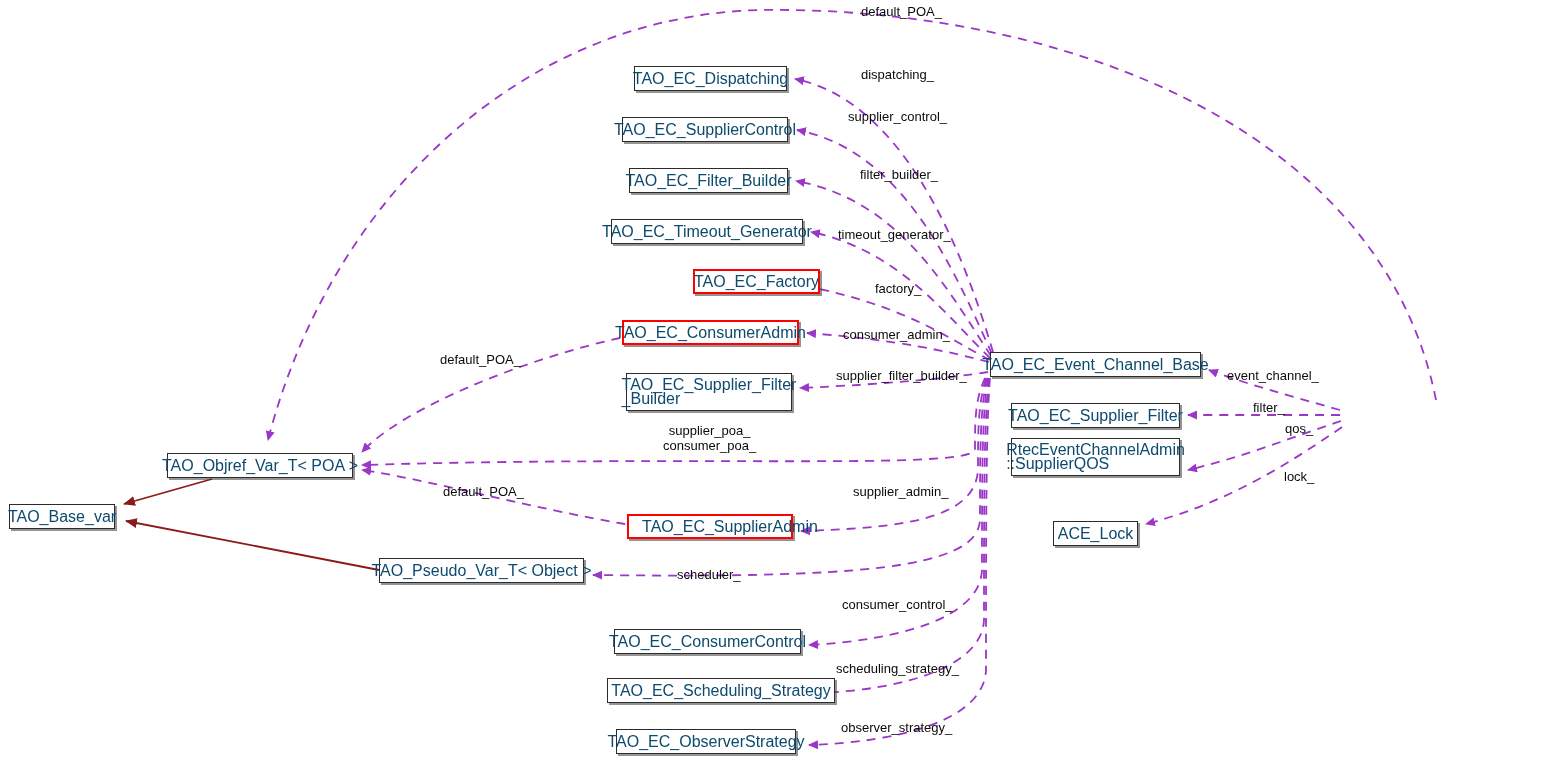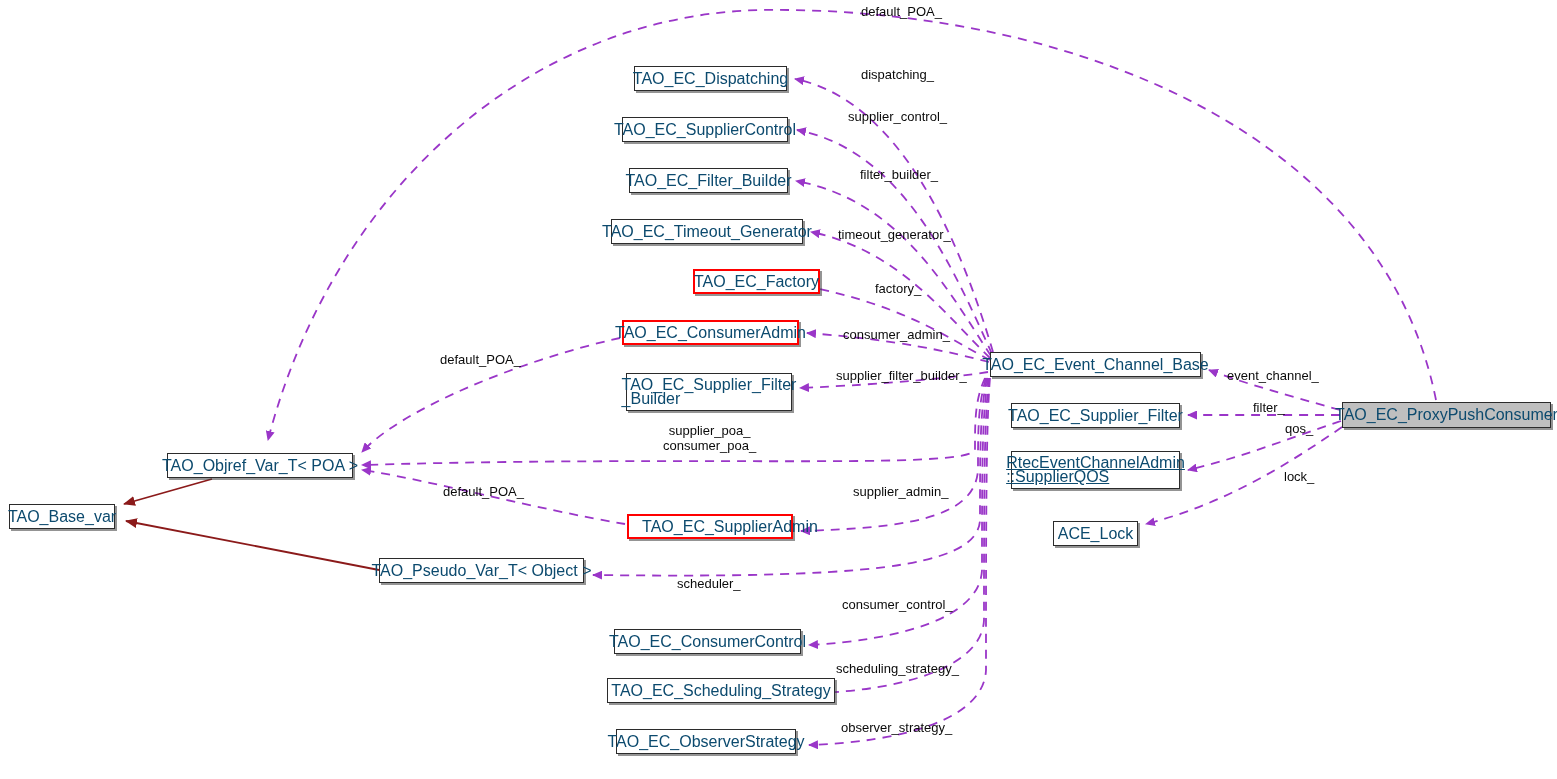--- a/index.html
+++ b/index.html
@@ -58,21 +58,20 @@
 
       <path d="M625,524 C540,510 420,478 362,470"></path>
     </g>
 
     <g stroke="#8b1a1a" stroke-width="1.8" fill="none" marker-end="url(#ah-dark)">
       <path d="M212,479 L124,504"></path>
       <path d="M379,570 L126,521"></path>
     </g>
   </svg>
 
-  <div class="node hl" style="left:1342px;top:402px;width:209px;height:26px;">TAO_EC_ProxyPushConsumer</div>
 
   <div class="node" style="left:990px;top:352px;width:211px;height:25px;">TAO_EC_Event_Channel_Base</div>
 
   <div class="node" style="left:634px;top:66px;width:153px;height:25px;">TAO_EC_Dispatching</div>
 
   <div class="node" style="left:622px;top:117px;width:166px;height:25px;">TAO_EC_SupplierControl</div>
 
   <div class="node" style="left:629px;top:168px;width:159px;height:25px;">TAO_EC_Filter_Builder</div>
 
   <div class="node" style="left:611px;top:219px;width:192px;height:25px;">TAO_EC_Timeout_Generator</div>
@@ -93,39 +92,39 @@
   <div class="node" style="left:379px;top:558px;width:205px;height:25px;">TAO_Pseudo_Var_T&lt; Object &gt;</div>
 
   <div class="node" style="left:614px;top:629px;width:187px;height:25px;">TAO_EC_ConsumerControl</div>
 
   <div class="node" style="left:607px;top:678px;width:228px;height:25px;">TAO_EC_Scheduling_Strategy</div>
 
   <div class="node" style="left:616px;top:729px;width:180px;height:25px;">TAO_EC_ObserverStrategy</div>
 
   <div class="node" style="left:1011px;top:403px;width:169px;height:25px;">TAO_EC_Supplier_Filter</div>
 
-  <div class="node" style="left:1011px;top:451px;width:169px;height:38px;text-decoration:underline;">RtecEventChannelAdmin
+  <div class="node" style="left:1011px;top:438px;width:169px;height:38px;">RtecEventChannelAdmin
 ::SupplierQOS</div>
 
   <div class="node" style="left:1053px;top:521px;width:85px;height:25px;">ACE_Lock</div>
 
   <div class="elabel" style="left:861px;top:4px;">default_POA_</div>
   <div class="elabel" style="left:861px;top:67px;">dispatching_</div>
   <div class="elabel" style="left:848px;top:109px;">supplier_control_</div>
   <div class="elabel" style="left:860px;top:167px;">filter_builder_</div>
   <div class="elabel" style="left:838px;top:227px;">timeout_generator_</div>
   <div class="elabel" style="left:875px;top:281px;">factory_</div>
   <div class="elabel" style="left:843px;top:327px;">consumer_admin_</div>
   <div class="elabel" style="left:836px;top:368px;">supplier_filter_builder_</div>
   <div class="elabel" style="left:440px;top:352px;">default_POA_</div>
   <div class="elabel" style="left:663px;top:423px;">supplier_poa_
 consumer_poa_</div>
   <div class="elabel" style="left:443px;top:484px;">default_POA_</div>
   <div class="elabel" style="left:853px;top:484px;">supplier_admin_</div>
-  <div class="elabel" style="left:677px;top:567px;margin-top:9px;">scheduler_</div>
+  <div class="elabel" style="left:677px;top:567px;">scheduler_</div>
   <div class="elabel" style="left:842px;top:597px;">consumer_control_</div>
   <div class="elabel" style="left:836px;top:661px;">scheduling_strategy_</div>
   <div class="elabel" style="left:841px;top:720px;">observer_strategy_</div>
   <div class="elabel" style="left:1227px;top:368px;">event_channel_</div>
   <div class="elabel" style="left:1253px;top:400px;">filter_</div>
   <div class="elabel" style="left:1253px;top:421px;margin-left:32px;">qos_</div>
   <div class="elabel" style="left:1253px;top:469px;margin-left:31px;">lock_</div>
 
 </div>
 

